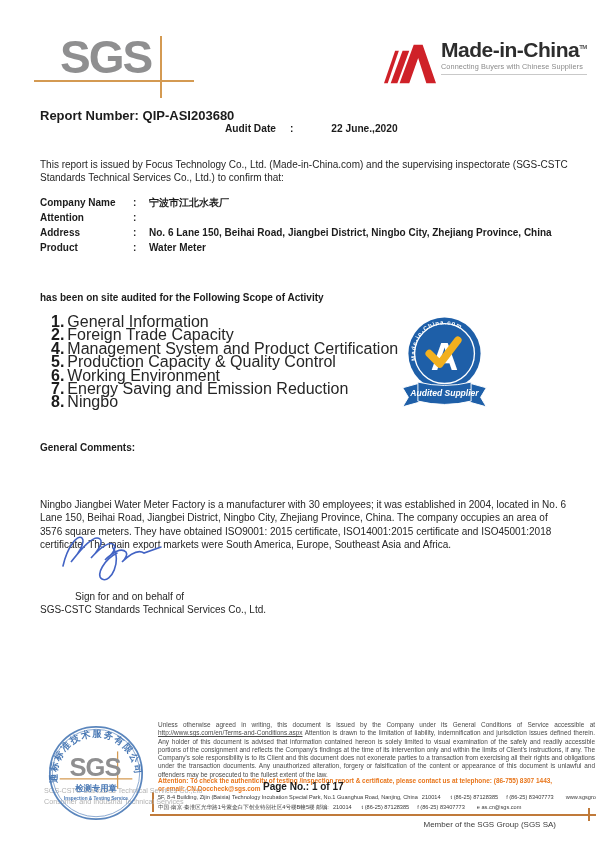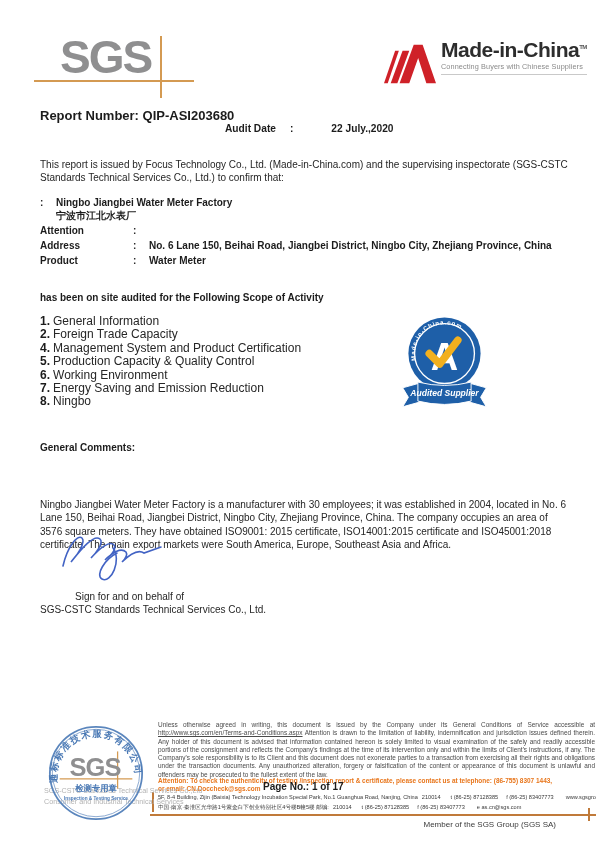--- a/index.html
+++ b/index.html
@@ -32,21 +32,21 @@
   .info{position:absolute;left:40px;top:196px;width:528px;font-size:10px;}
   .info-row{display:flex;margin-bottom:2px;}
   .info-label{width:93px;font-weight:bold;color:#1c1c1c;flex:none;line-height:13px;}
   .info-colon{width:16px;flex:none;font-weight:bold;line-height:13px;}
   .info-value{flex:1;font-weight:bold;color:#1c1c1c;line-height:13px;}
   .info-value .cn{font-weight:bold;}
   a.link{color:#2222cc;font-weight:bold;text-decoration:underline;}
 
   .scope-heading{position:absolute;left:40px;top:292px;font-size:10px;font-weight:bold;color:#1c1c1c;}
 
-  .scope-list{position:absolute;left:40px;top:315px;font-size:12px;color:#262626;}
+  .scope-list{position:absolute;left:51px;top:315px;font-size:16px;color:#262626;}
   .scope-list .item{line-height:13.4px;}
   .scope-list .num{font-weight:bold;color:#1c1c1c;margin-right:3px;}
 
   
   .badge{position:absolute;left:397px;top:310px;width:95px;height:110px;}
 
   
   .comments-heading{position:absolute;left:40px;top:442px;font-size:10px;font-weight:bold;color:#1c1c1c;}
   .comments-body{position:absolute;left:40px;top:466px;width:528px;font-size:10px;line-height:13.4px;color:#262626;margin-top:32px;}
 
@@ -99,30 +99,30 @@
     <div class="mic-text">
       <div class="mic-name"><span>Made-in-China</span><sup>TM</sup></div>
       <div class="mic-tagline">Connecting Buyers with Chinese Suppliers</div>
     </div>
   </div>
 
   <div class="report-number">
     <span>Report Number:</span> <span>QIP-ASI203680</span>
   </div>
   <div class="audit-row">
-    <span>Audit Date</span><span class="colon">:</span><span class="val">22 July.,2020</span>
+    <span>Audit Date</span><span class="colon">:</span><span class="val">22 June.,2020</span>
   </div>
 
   <div class="intro">This report is issued by Focus Technology Co., Ltd. (Made-in-China.com) and the supervising inspectorate (SGS-CSTC Standards Technical Services Co., Ltd.) to confirm that:</div>
 
   <div class="info">
     <div class="info-row">
+      <span class="info-label">Company Name</span>
       <span class="info-colon">:</span>
       <div class="info-value">
-        <div>Ningbo Jiangbei Water Meter Factory</div>
         <div class="cn">宁波市江北水表厂</div>
       </div>
     </div>
     <div class="info-row">
       <span class="info-label">Attention</span>
       <span class="info-colon">:</span>
     </div>
     <div class="info-row">
       <span class="info-label">Address</span>
       <span class="info-colon">:</span>

